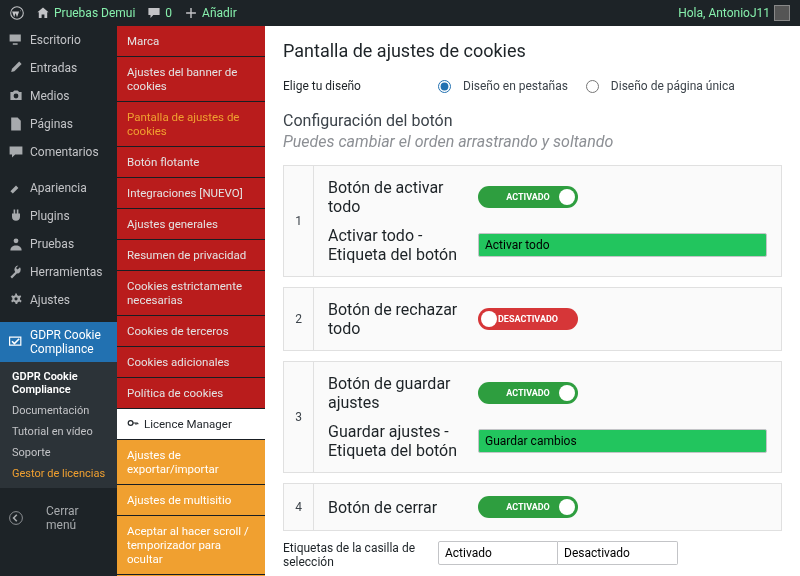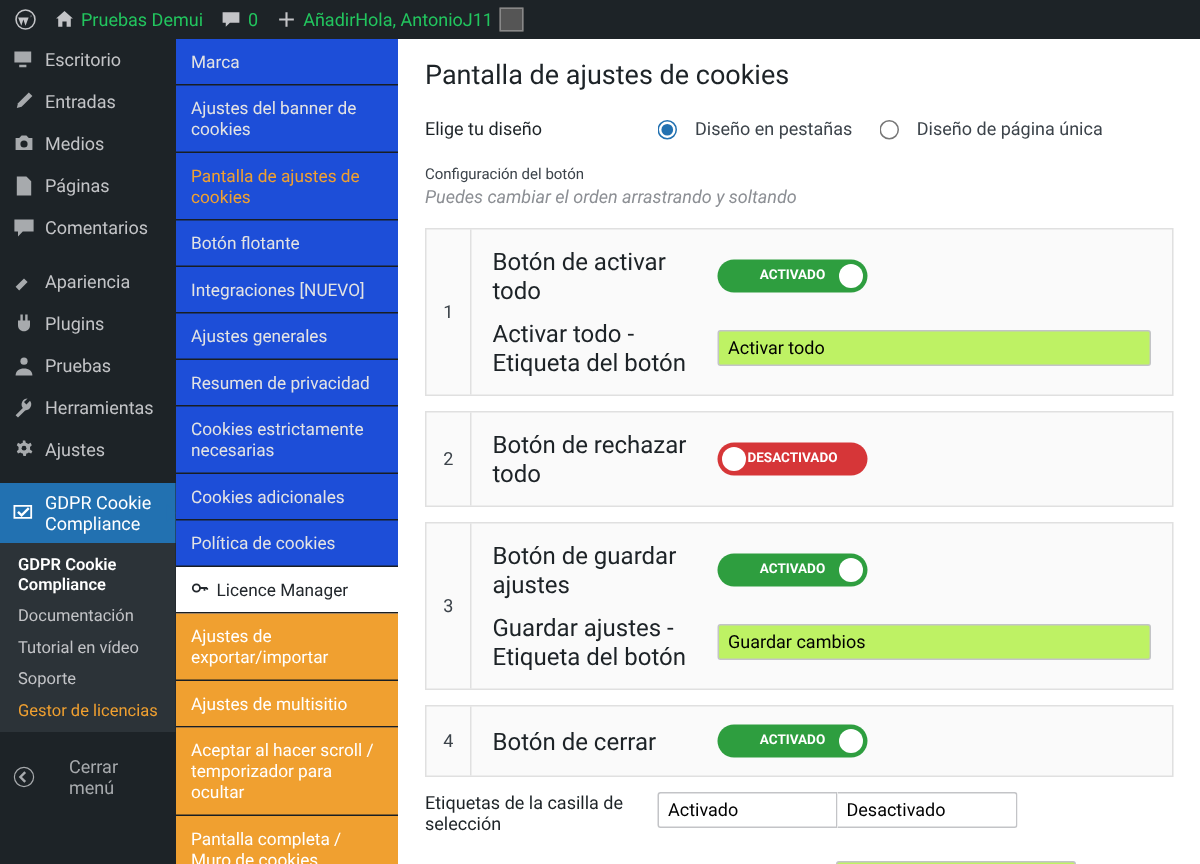--- a/index.html
+++ b/index.html
@@ -1,58 +1,58 @@
 <!DOCTYPE html>
 <html><head>
 <meta charset="utf-8">
 <style>
 *{box-sizing:border-box;margin:0;padding:0;font-family:-apple-system,BlinkMacSystemFont,"Segoe UI",Roboto,sans-serif}
 body{background:#f0f0f1;font-size:13px;color:#3c434a;overflow:hidden}
 .wrap{display:flex;flex-direction:column;height:576px;width:800px}
-.adminbar{background:#1d2327;color:#22c55e;height:26px;display:flex;align-items:center;padding:0 10px;font-size:12px}
+.adminbar{background:#1d2327;color:#86efac;height:26px;display:flex;align-items:center;justify-content:space-between;padding:0 10px;font-size:12px}
 .adminbar .left,.adminbar .right{display:flex;align-items:center;gap:12px}
 .adminbar .item{display:flex;align-items:center;gap:4px;cursor:pointer}
 .adminbar svg{width:14px;height:14px;fill:#c3c4c7}
 .body{display:flex;flex:1;overflow:hidden}
 .sidebar{width:117px;background:#1d2327;color:#c3c4c7;font-size:12px;overflow-y:auto}
 .sidebar .mi{display:flex;align-items:center;gap:6px;padding:6px 8px;cursor:pointer}
 .sidebar .mi.active{background:#2271b1;color:#fff;position:relative}
 .sidebar .mi.active::after{content:"";position:absolute;right:-6px;top:50%;transform:translateY(-50%);border:6px solid transparent;border-left-color:#2271b1}
 .sidebar .sub{background:#2c3338;padding:4px 0}
 .sidebar .sub .si{padding:4px 8px 4px 12px;font-size:11px;cursor:pointer;color:#c3c4c7}
 .sidebar .sub .si.hl{color:#f0a030}
 .sidebar .collapse{padding:8px;display:flex;align-items:center;gap:22px;cursor:pointer;color:#a7aaad;margin-top:8px}
 .sidebar svg{width:16px;height:16px;fill:#a7aaad;flex-shrink:0}
-.midnav{width:148px;background:#1d4ed8;color:#e3e3e3;font-size:11.5px;overflow-y:auto}
+.midnav{width:148px;background:#b91c1c;color:#e3e3e3;font-size:11.5px;overflow-y:auto}
 .midnav .ni{padding:8px 10px;cursor:pointer;border-bottom:1px solid #191e23}
 .midnav .ni.sel{color:#f0a030}
 .midnav .ni.lic{background:#fff;color:#23282d;display:flex;align-items:flex-start;gap:5px}
 .midnav .ni.lic svg{width:12px;height:12px;fill:#23282d}
 .midnav .ni.pro{background:#f0a030;color:#fff}
 .content{flex:1;background:#fff;padding:14px 18px;overflow-y:auto}
 .content h1{font-size:18px;font-weight:400;color:#1d2327;margin-bottom:18px}
 .row{display:flex;align-items:flex-start;margin-bottom:18px;font-size:12px}
 .row .lbl{width:155px;color:#1d2327}
 .radio-opt{display:flex;align-items:center;gap:12px;margin-right:18px;cursor:pointer}
 .radio-opt input{accent-color:#2271b1}
-.subtitle{font-size:10px;color:#3c434a;margin-bottom:2px}
-.hint{font-size:12px;color:#8c8f94;font-style:italic;margin-bottom:14px}
+.subtitle{font-size:16px;color:#3c434a;margin-bottom:2px}
+.hint{font-size:16px;color:#8c8f94;font-style:italic;margin-bottom:14px}
 .card{border:1px solid #e0e0e0;background:#fafafa;margin-bottom:10px;display:flex}
 .card .num{width:30px;display:flex;align-items:center;justify-content:center;border-right:1px solid #e0e0e0;font-size:12px;color:#3c434a}
 .card .cbody{flex:1;padding:12px 14px}
 .crow{display:flex;align-items:center;margin-bottom:10px}
 .crow:last-child{margin-bottom:0}
 .crow .clbl{width:150px;font-size:16px;color:#1d2327}
 .toggle{width:100px;height:22px;border-radius:11px;position:relative;display:flex;align-items:center;justify-content:center;font-size:9px;font-weight:700;color:#fff;cursor:pointer}
 .toggle.on{background:#2e9e3f}
 .toggle.off{background:#d63638}
 .toggle .knob{width:16px;height:16px;background:#fff;border-radius:50%;position:absolute;top:3px}
 .toggle.on .knob{right:3px}
 .toggle.off .knob{left:3px}
-.tinput{flex:1;padding:4px 6px;border:1px solid #c3c4c7;border-radius:2px;font-size:12px;background:#bef264}
+.tinput{flex:1;padding:4px 6px;border:1px solid #c3c4c7;border-radius:2px;font-size:12px;background:#22c55e}
 .inline-inputs{display:flex;gap:0}
 .inline-inputs input{width:120px;padding:4px 6px;border:1px solid #c3c4c7;font-size:12px}
 .inline-inputs input:first-child{border-radius:2px 0 0 2px}
 .inline-inputs input:last-child{border-left:0;border-radius:0 2px 2px 0}
 .avatar{width:16px;height:16px;background:#555;border:1px solid #888}
 </style>
 </head>
 <body>
 
 <div class="wrap">
@@ -182,20 +182,21 @@
       </div>
     <div class="midnav" id="midnav">
         <div class="ni">Marca</div>
         <div class="ni">Ajustes del banner de cookies</div>
         <div class="ni sel">Pantalla de ajustes de cookies</div>
         <div class="ni">Botón flotante</div>
         <div class="ni">Integraciones [NUEVO]</div>
         <div class="ni">Ajustes generales</div>
         <div class="ni">Resumen de privacidad</div>
         <div class="ni">Cookies estrictamente necesarias</div>
+        <div class="ni">Cookies de terceros</div>
         <div class="ni">Cookies adicionales</div>
         <div class="ni">Política de cookies</div>
         <div class="ni lic"><svg viewBox="0 0 20 20">
             <circle cx="6" cy="10" r="4" fill="none" stroke="#23282d" stroke-width="2"></circle>
             <path d="M10 10h8M15 10v3M18 10v2" stroke="#23282d" stroke-width="2"></path>
           </svg>Licence Manager</div>
         <div class="ni pro">Ajustes de exportar/importar</div>
         <div class="ni pro">Ajustes de multisitio</div>
         <div class="ni pro">Aceptar al hacer scroll / temporizador para ocultar</div>
         <div class="ni pro">Pantalla completa / Muro de cookies</div>

